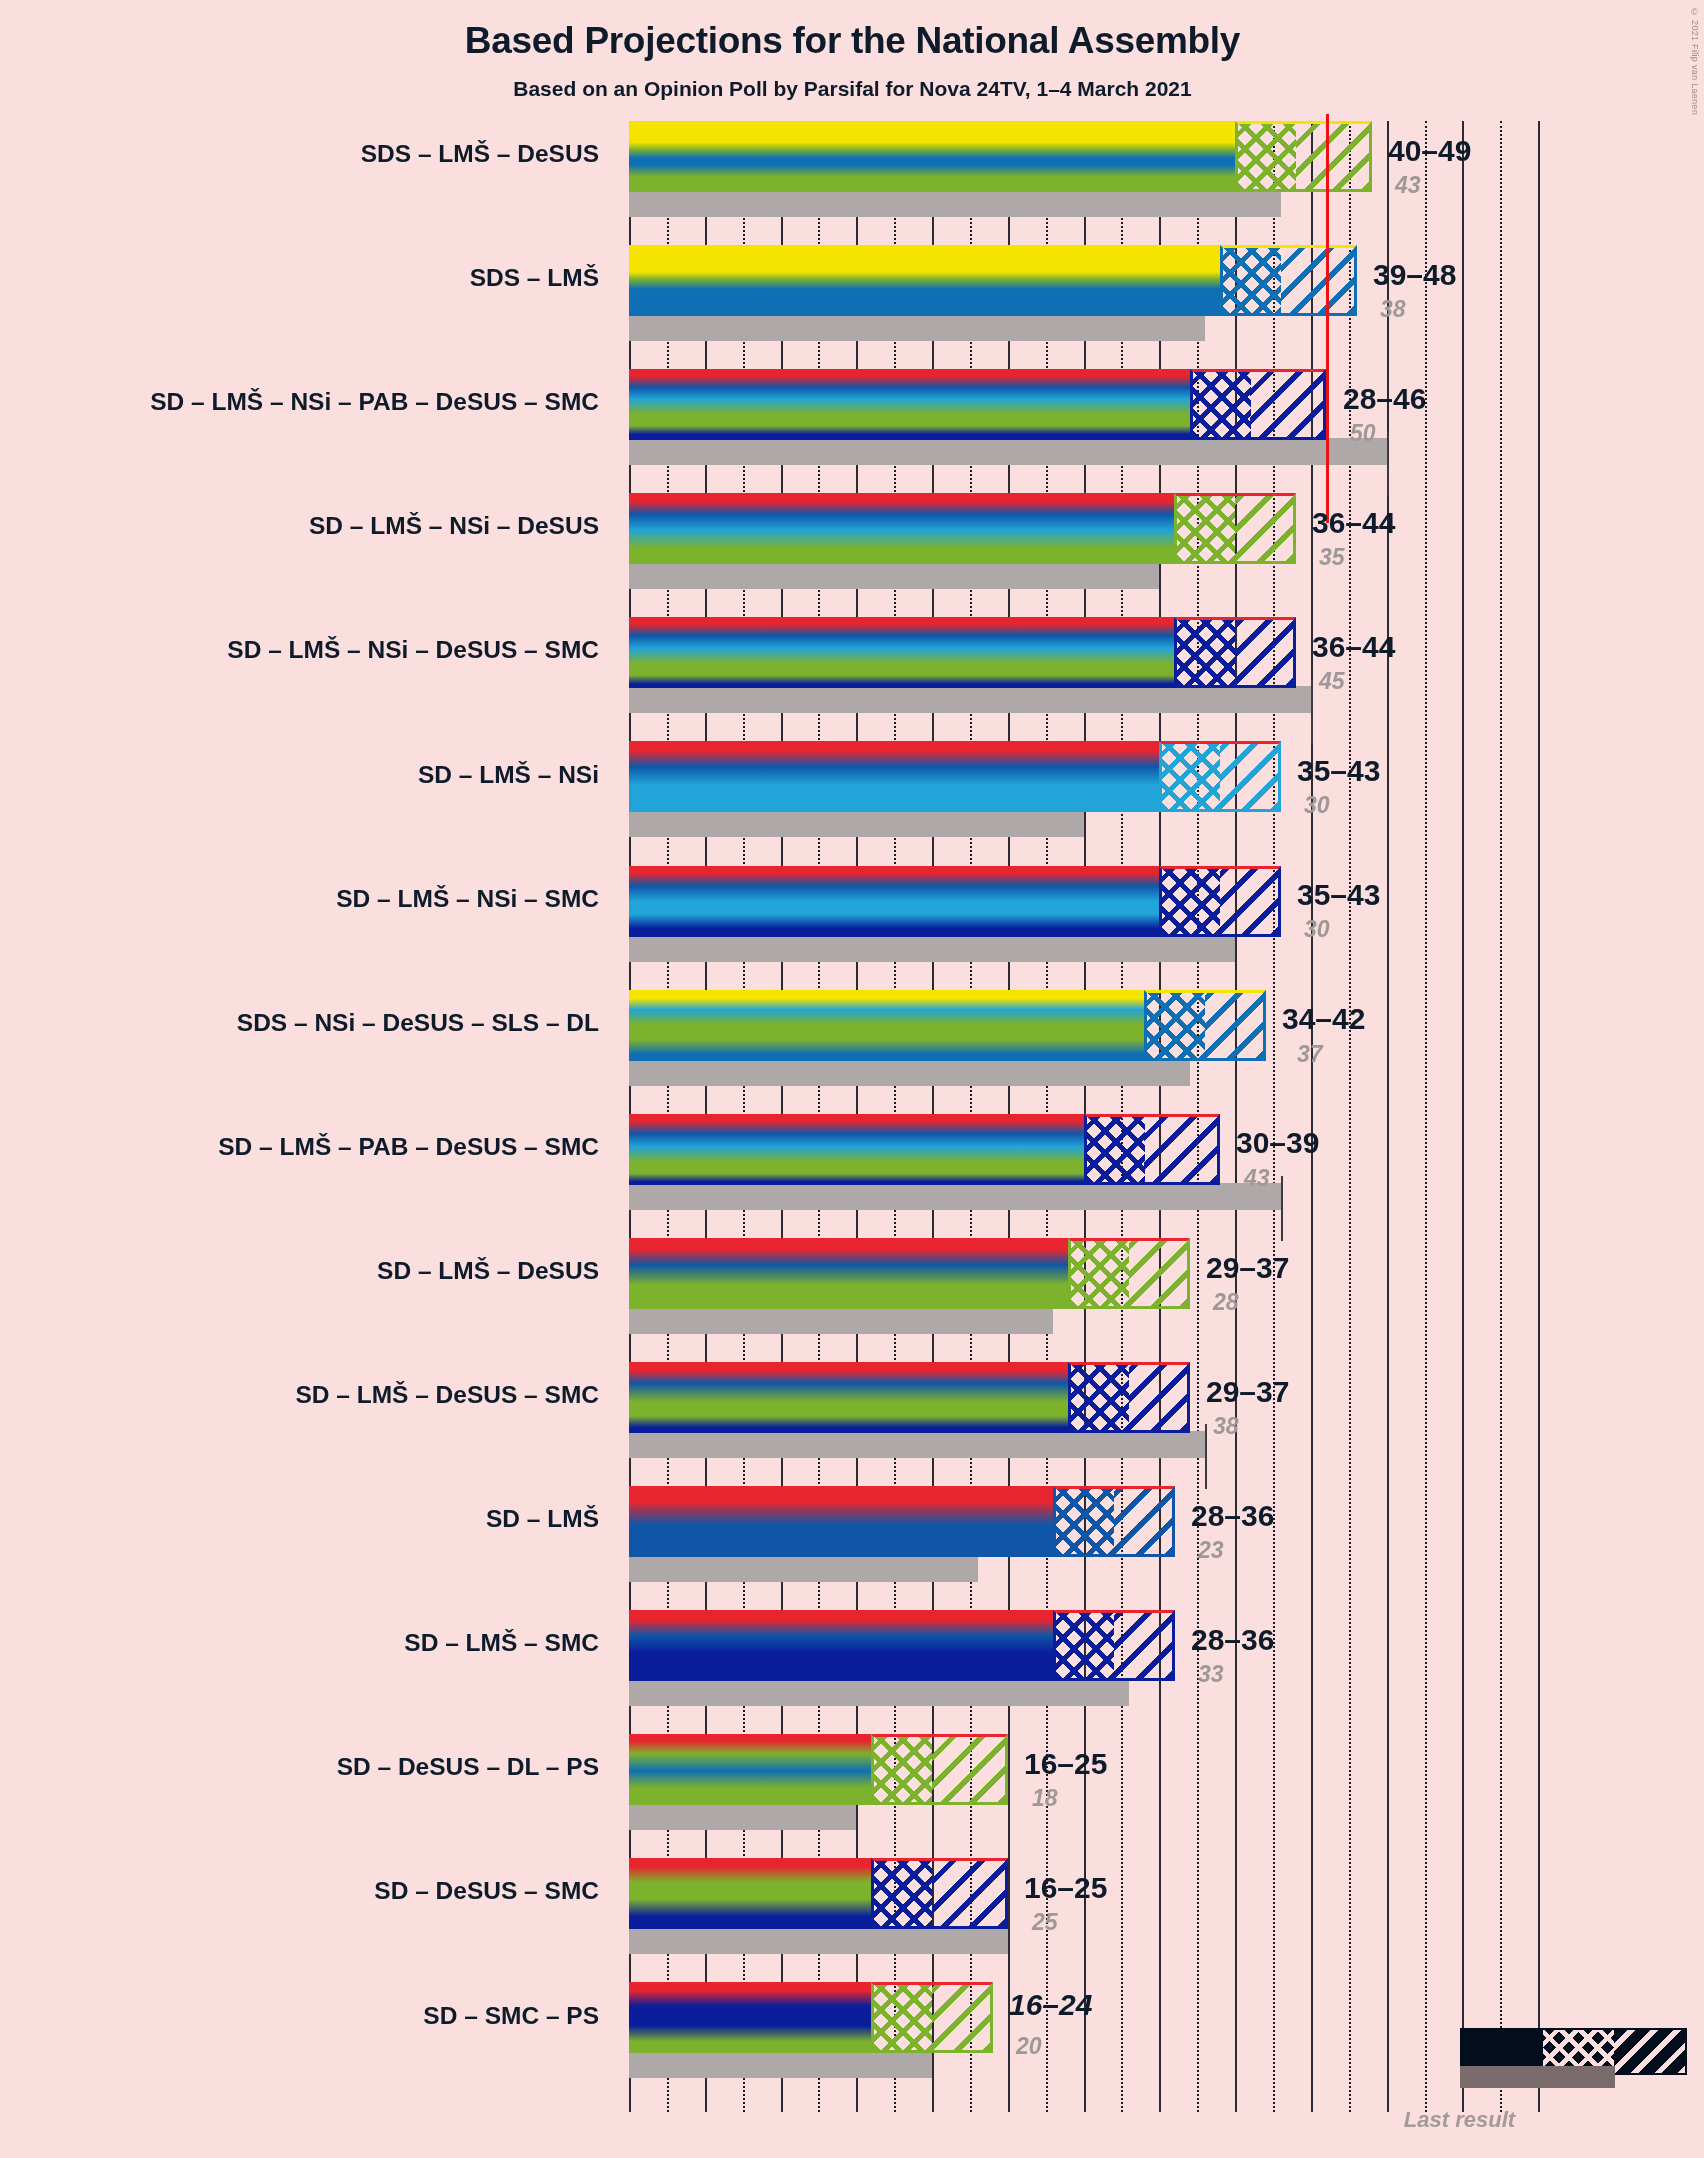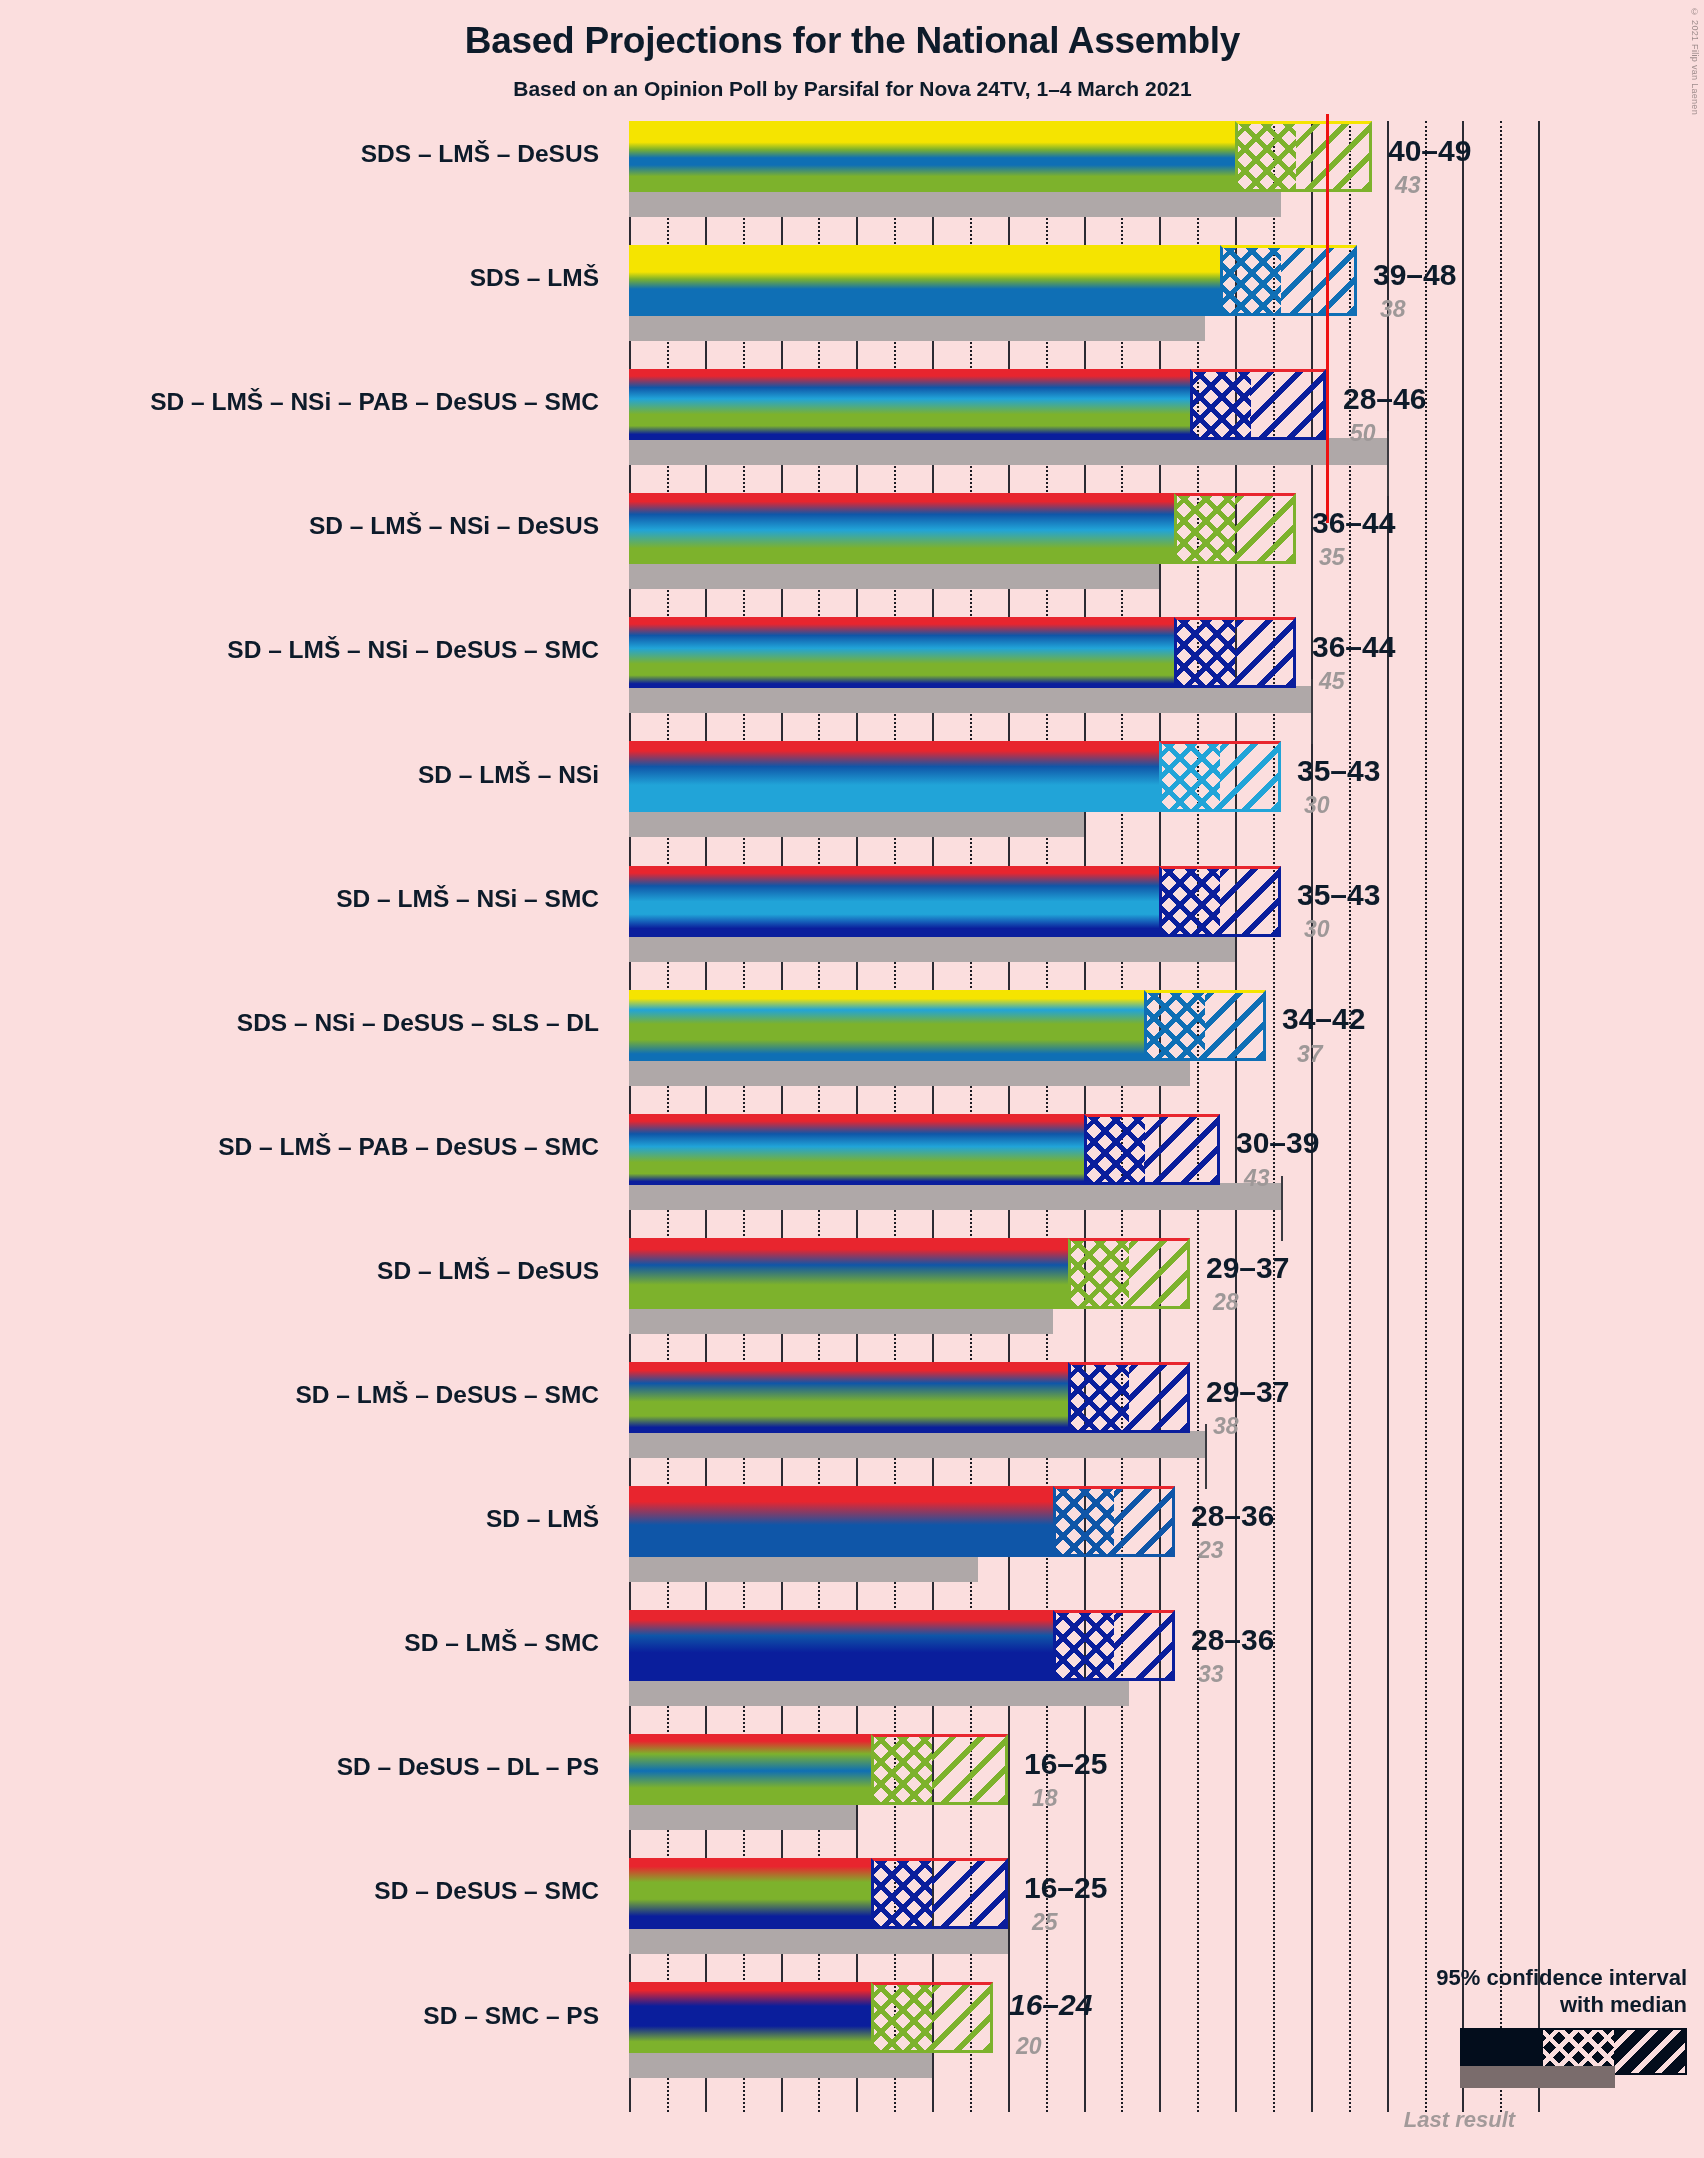--- a/index.html
+++ b/index.html
@@ -247,24 +247,20 @@
     <div class="row" style="top: 1861px; height: 124px;">
       <div class="last-result" style="width: 303px; top: 69px;"></div>
       <div class="bar-solid" style="width: 242px; background: linear-gradient(rgb(232, 37, 46) 0%, rgb(232, 37, 46) 12%, rgb(10, 30, 156) 34%, rgb(10, 30, 156) 62%, rgb(125, 178, 44) 84%, rgb(125, 178, 44) 100%);"></div>
       <div class="ci-box lo" style="left: 242px; width: 61px; border-color: rgb(232, 37, 46) rgb(125, 178, 44) rgb(125, 178, 44); background-image: repeating-linear-gradient(45deg, rgb(125, 178, 44) 0px, rgb(125, 178, 44) 4.5px, transparent 4.5px, transparent 15.5px), repeating-linear-gradient(-45deg, rgb(125, 178, 44) 0px, rgb(125, 178, 44) 4.5px, transparent 4.5px, transparent 15.5px);"></div>
       <div class="ci-box hi" style="left: 303px; width: 61px; border-color: rgb(232, 37, 46) rgb(125, 178, 44) rgb(125, 178, 44); background-image: repeating-linear-gradient(-45deg, rgb(125, 178, 44) 0px, rgb(125, 178, 44) 5.5px, transparent 5.5px, transparent 20px);"></div>
     </div>
     <div id="majority-line" style="left: 697px; top: -7.3px; height: 409px;"></div>
   </div>
 
 <div id="legend">
-  <div id="legend-title">
-    <div>95% confidence interval</div>
-    <div>with median</div>
-  </div>
   <div style="position:relative;display:inline-block;">
     <div id="legend-swatch">
       <div class="seg-cross" style="background-image: repeating-linear-gradient(45deg, rgb(251, 222, 222) 0px, rgb(251, 222, 222) 4.5px, transparent 4.5px, transparent 13.6px), repeating-linear-gradient(-45deg, rgb(251, 222, 222) 0px, rgb(251, 222, 222) 4.5px, transparent 4.5px, transparent 13.6px);"></div>
       <div class="seg-diag" style="background-image: repeating-linear-gradient(-45deg, rgb(251, 222, 222) 0px, rgb(251, 222, 222) 5.5px, transparent 5.5px, transparent 16.4px);"></div>
     </div>
     <div id="legend-last"></div>
   </div>
   <div id="legend-last-label">Last result</div>
 </div>
 

